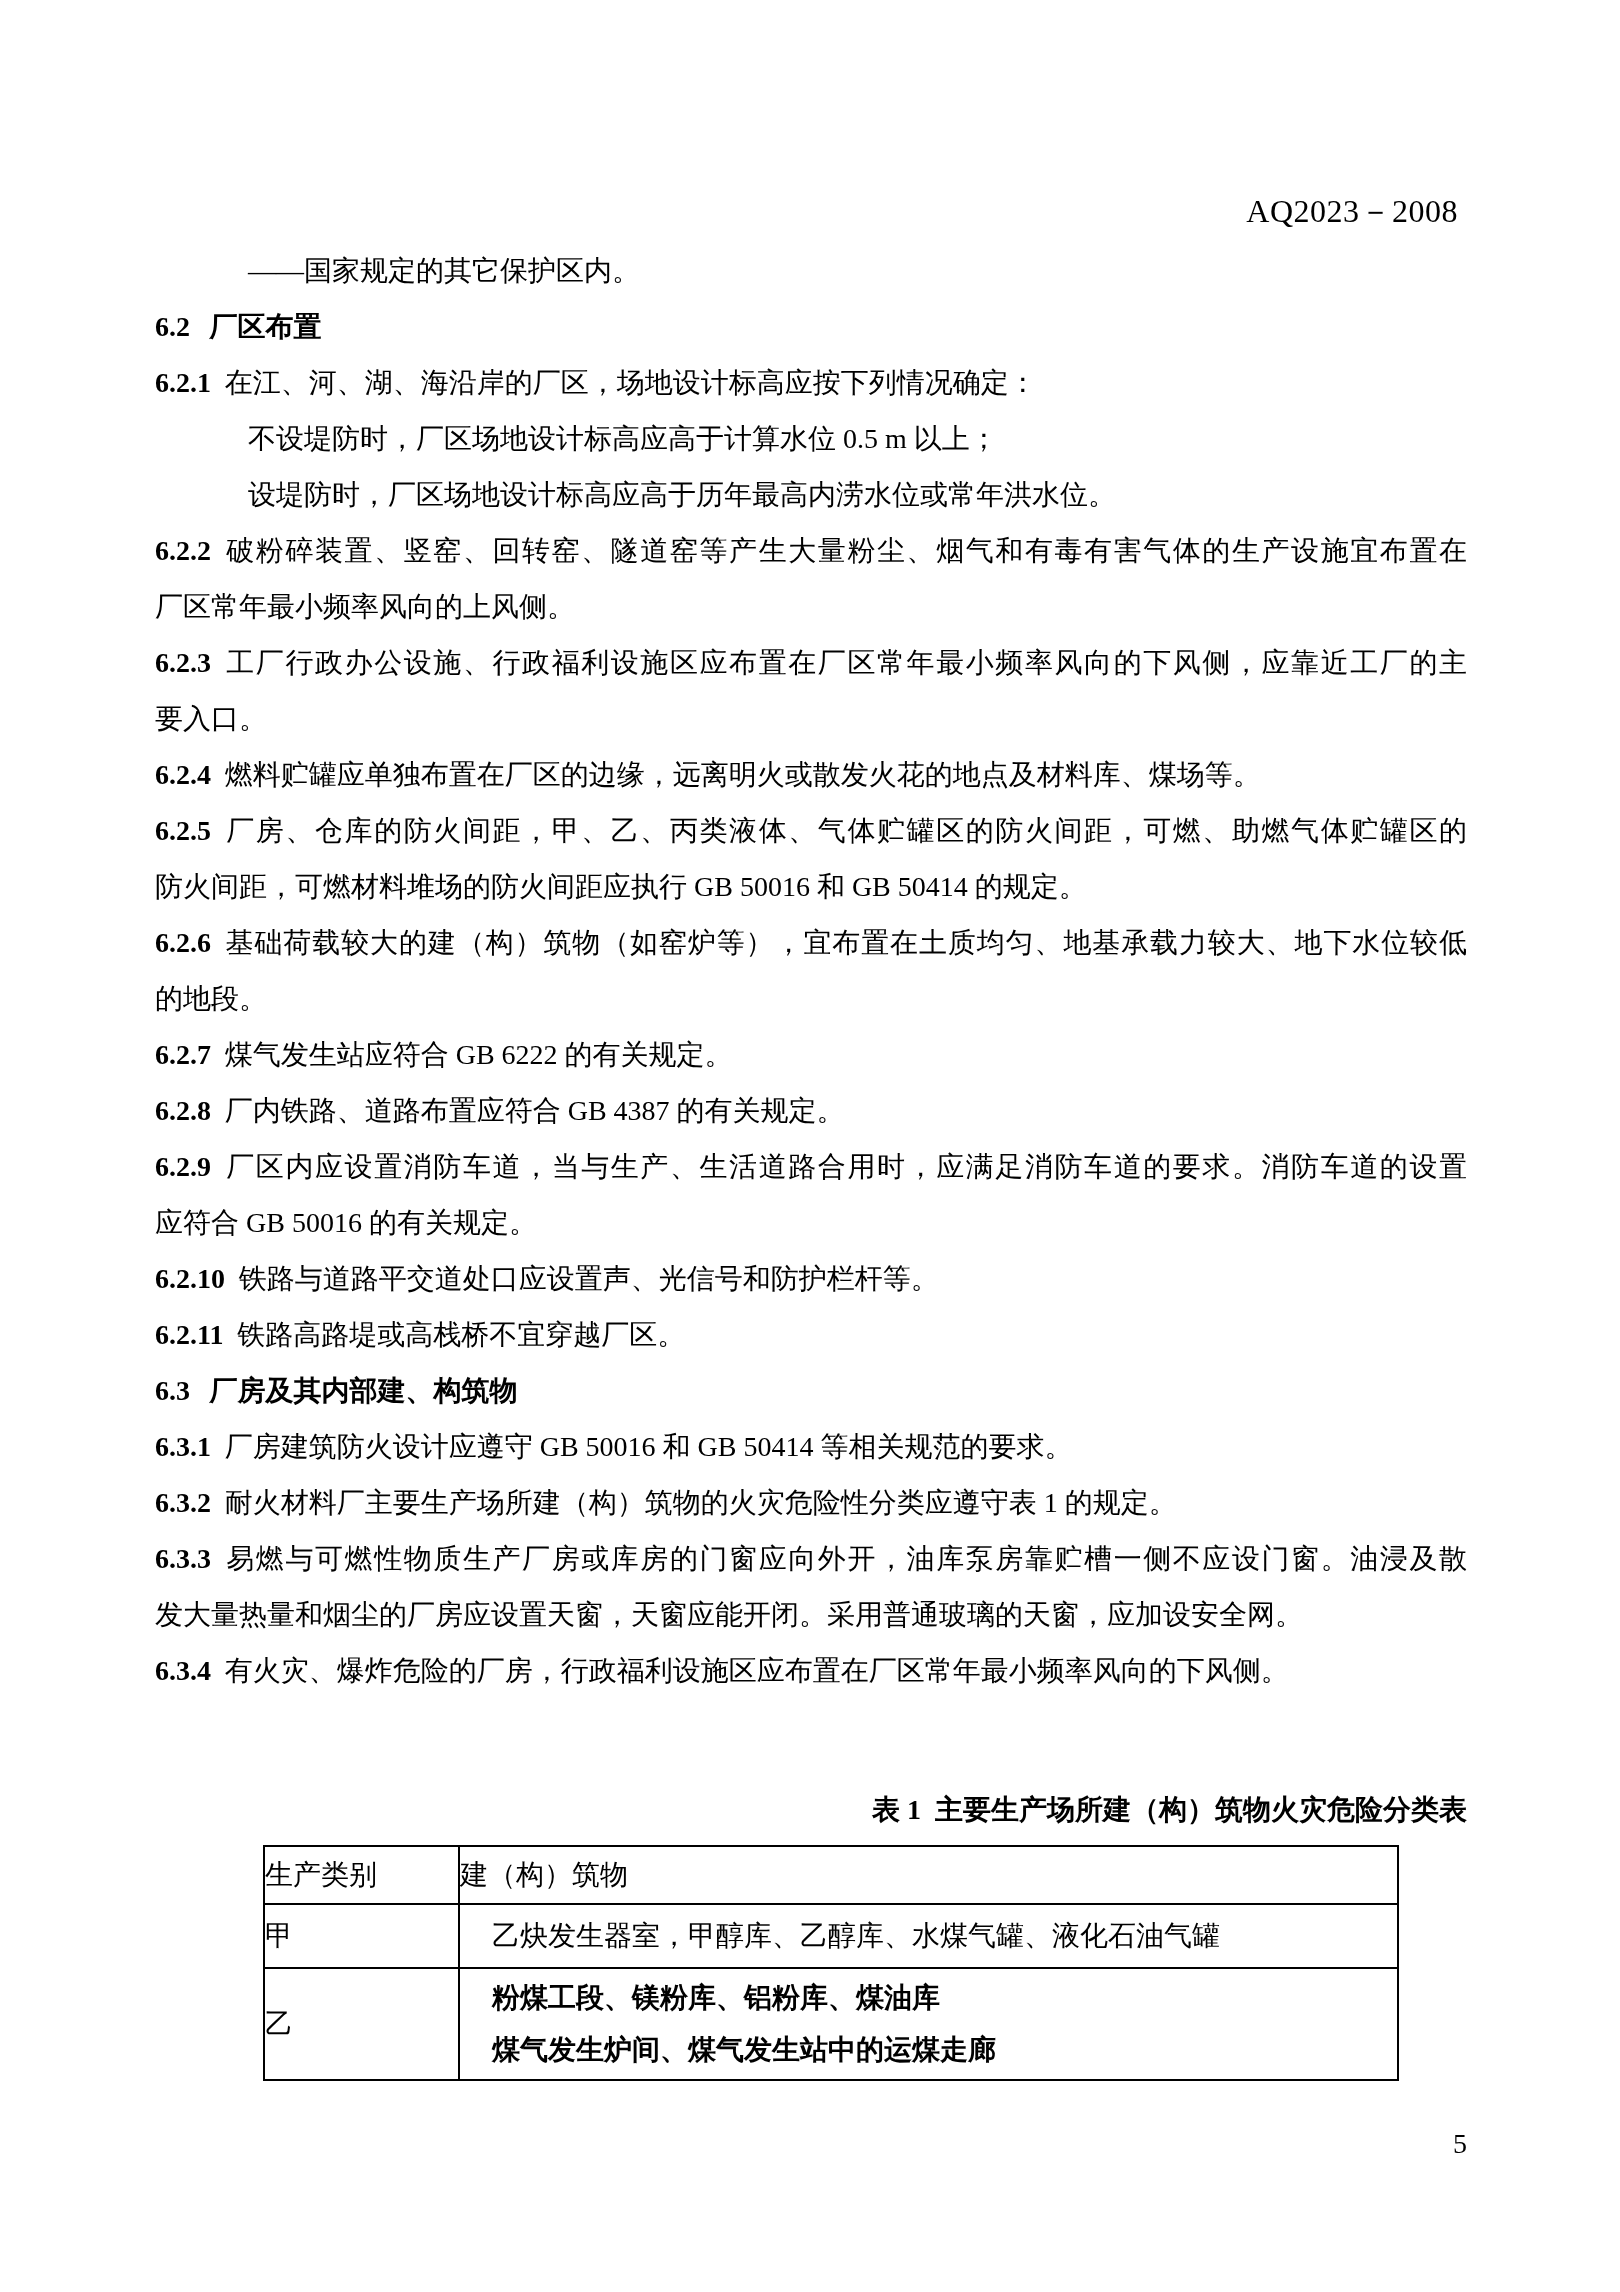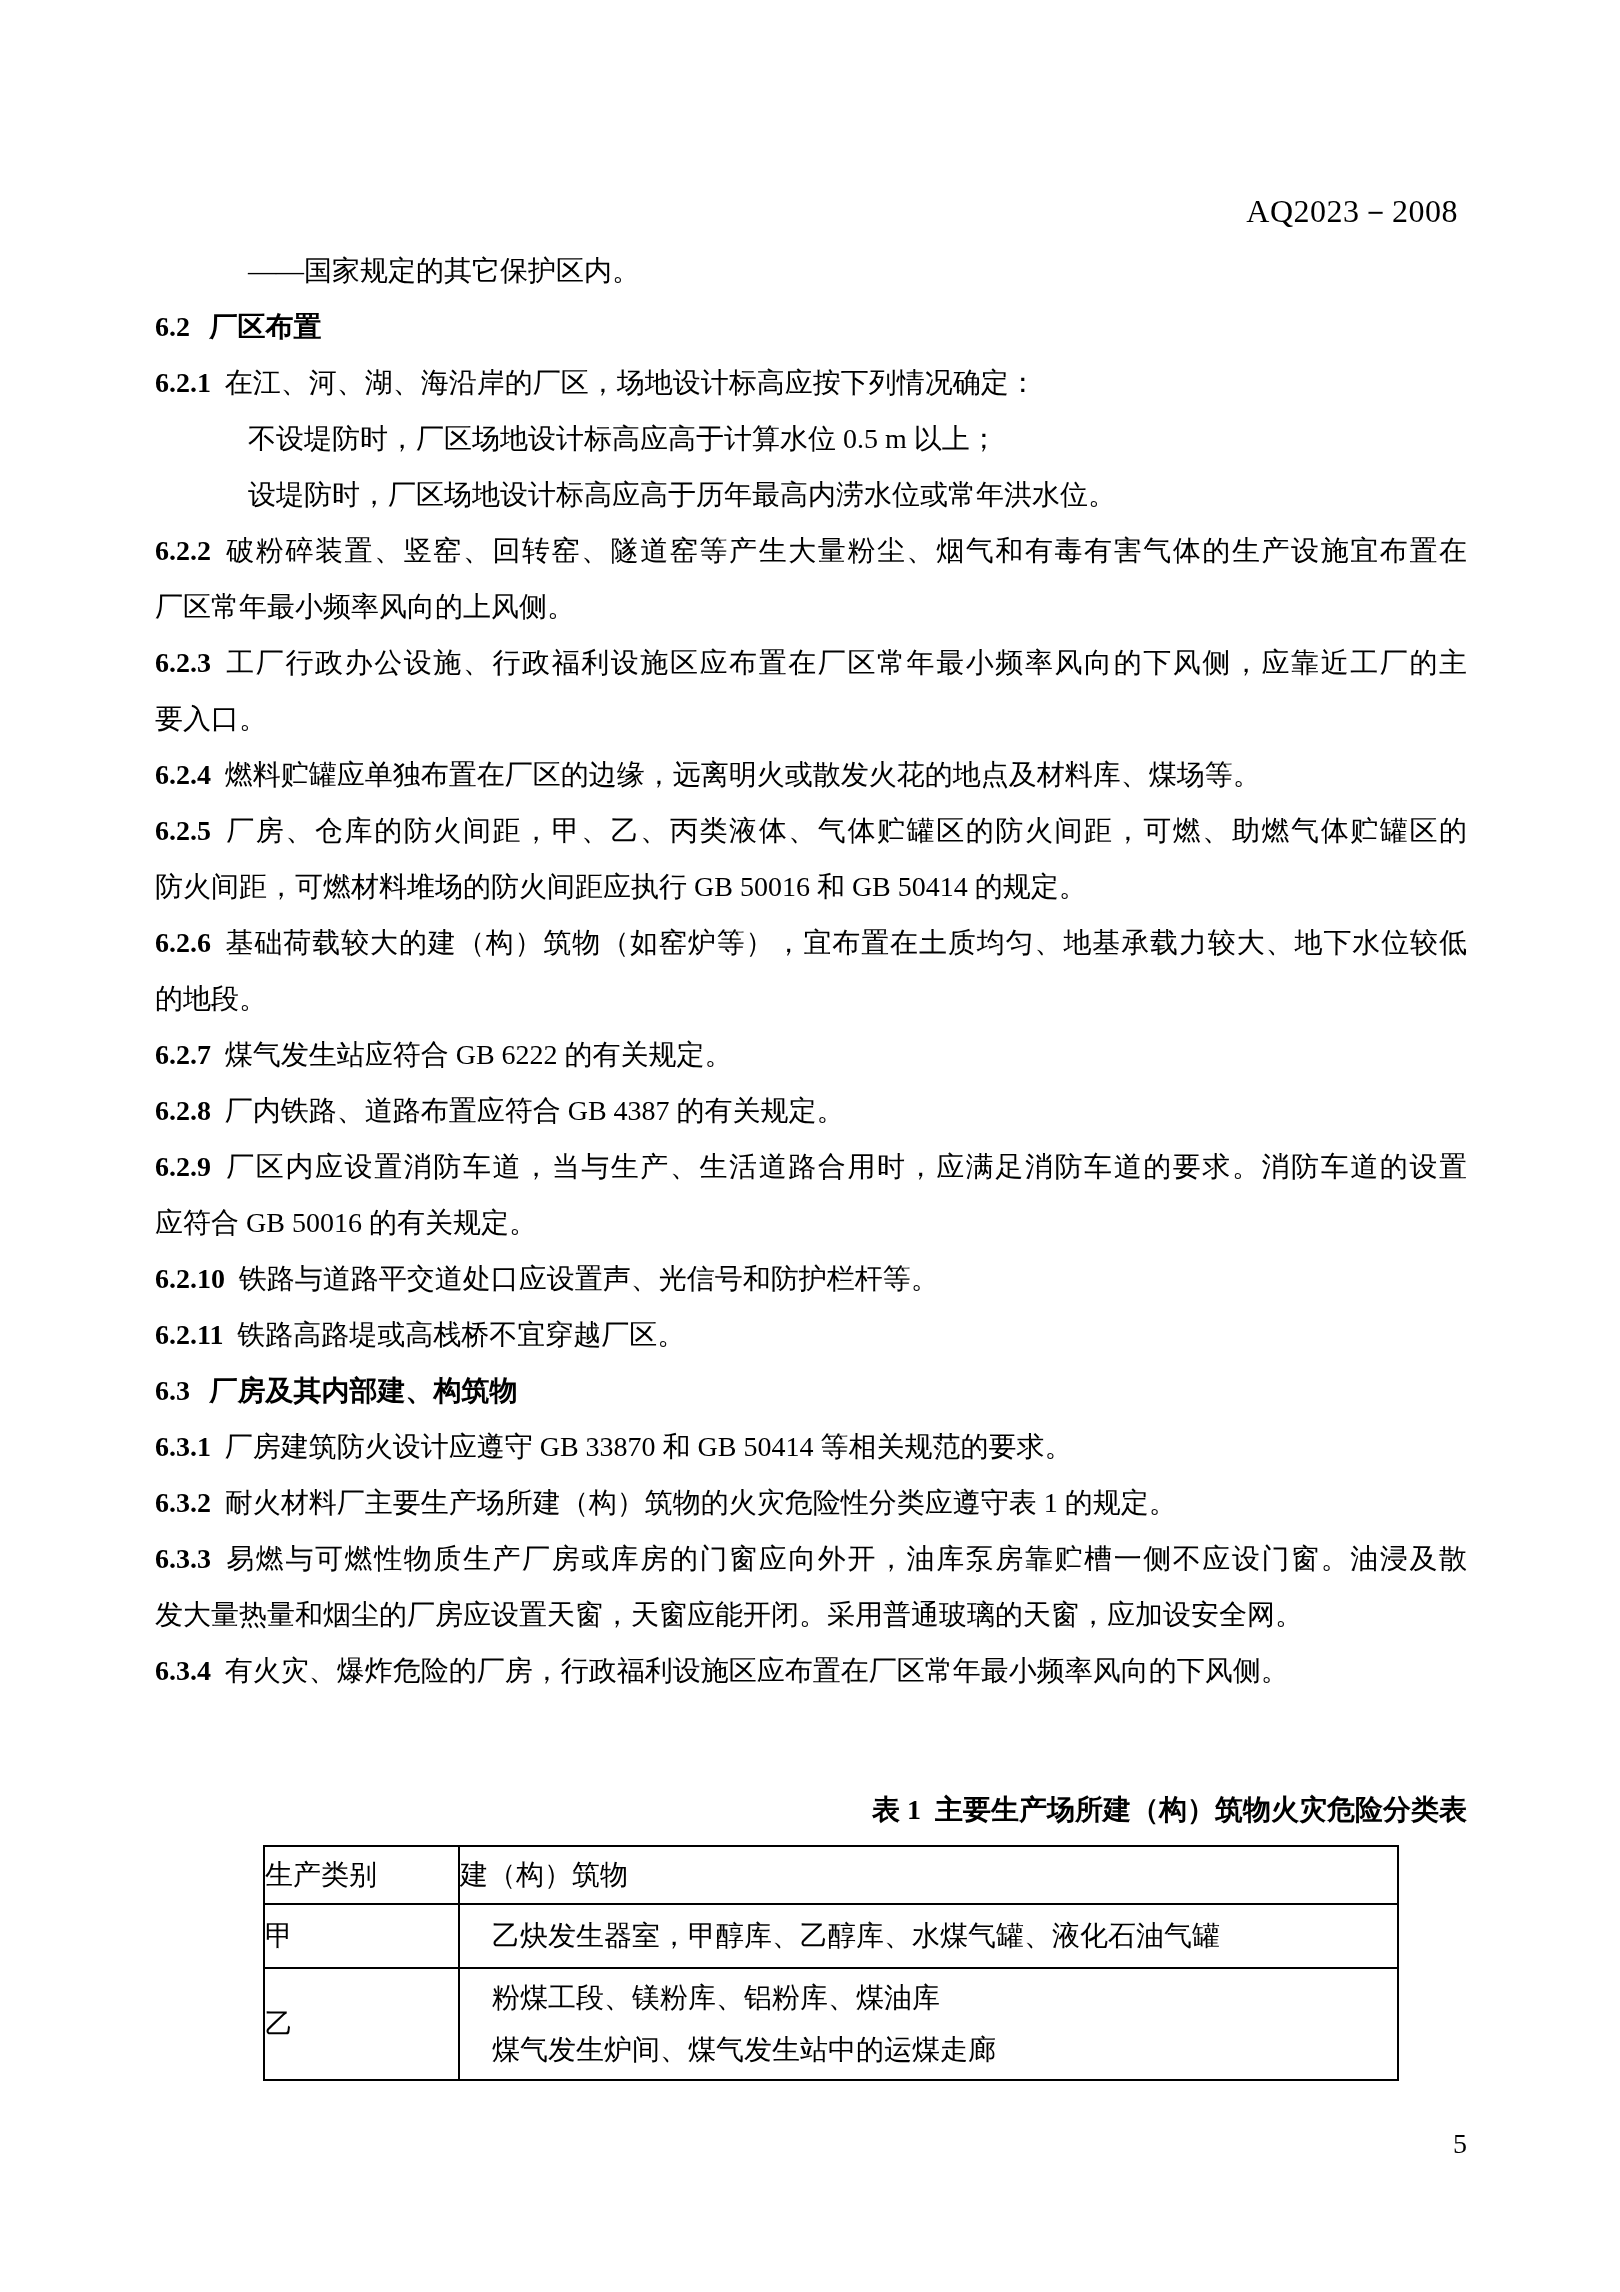--- a/index.html
+++ b/index.html
@@ -40,21 +40,21 @@
     font-weight: normal; vertical-align: middle;
     padding: 0;
   }
   col.c1 { width: 195px; }
   col.c2 { width: 939px; }
   .cell-center { }
   .cell-left { text-align: left; padding-left: 32px !important; padding-right: 9.8px !important; }
   tr.hdr-row  { height: 54px; }
   tr.row-a    { height: 64px; }
   tr.row-b    { height: 112px; }
-  tr.row-b .cell-left div { line-height: 52px; }
+  tr.row-b .cell-left div { line-height: 52px; font-weight: bold; }
   .page-number {
     position: absolute; top: 2127px; right: 153px;
     font-size: 28px; line-height: 33px;
   }
 </style>
 </head>
 <body>
 
 <div class="page">
 
@@ -76,21 +76,21 @@
         <div class="tline cont"><span>防火间距，可燃材料堆场的防火间距应执行 GB 50016 和 GB 50414 的规定。</span></div>
         <div class="tline para fill"><span class="num">6.2.6</span><span>基础荷载较大的建（构）筑物（如窑炉等），宜布置在土质均匀、地基承载力较大、地下水位较低</span></div>
         <div class="tline cont"><span>的地段。</span></div>
         <div class="tline para"><span class="num">6.2.7</span><span>煤气发生站应符合 GB 6222 的有关规定。</span></div>
         <div class="tline para"><span class="num">6.2.8</span><span>厂内铁路、道路布置应符合 GB 4387 的有关规定。</span></div>
         <div class="tline para fill"><span class="num">6.2.9</span><span>厂区内应设置消防车道，当与生产、生活道路合用时，应满足消防车道的要求。消防车道的设置</span></div>
         <div class="tline cont"><span>应符合 GB 50016 的有关规定。</span></div>
         <div class="tline para"><span class="num">6.2.10</span><span>铁路与道路平交道处口应设置声、光信号和防护栏杆等。</span></div>
         <div class="tline para"><span class="num">6.2.11</span><span>铁路高路堤或高栈桥不宜穿越厂区。</span></div>
         <div class="tline heading"><span class="num">6.3</span><span>厂房及其内部建、构筑物</span></div>
-        <div class="tline para"><span class="num">6.3.1</span><span>厂房建筑防火设计应遵守 GB 33870 和 GB 50414 等相关规范的要求。</span></div>
+        <div class="tline para"><span class="num">6.3.1</span><span>厂房建筑防火设计应遵守 GB 50016 和 GB 50414 等相关规范的要求。</span></div>
         <div class="tline para"><span class="num">6.3.2</span><span>耐火材料厂主要生产场所建（构）筑物的火灾危险性分类应遵守表 1 的规定。</span></div>
         <div class="tline para fill"><span class="num">6.3.3</span><span>易燃与可燃性物质生产厂房或库房的门窗应向外开，油库泵房靠贮槽一侧不应设门窗。油浸及散</span></div>
         <div class="tline cont"><span>发大量热量和烟尘的厂房应设置天窗，天窗应能开闭。采用普通玻璃的天窗，应加设安全网。</span></div>
         <div class="tline para"><span class="num">6.3.4</span><span>有火灾、爆炸危险的厂房，行政福利设施区应布置在厂区常年最小频率风向的下风侧。</span></div>
       </div>
 
     <div class="table-title">表 1  主要生产场所建（构）筑物火灾危险分类表</div>
 
     <table class="class-table">
       <colgroup>

